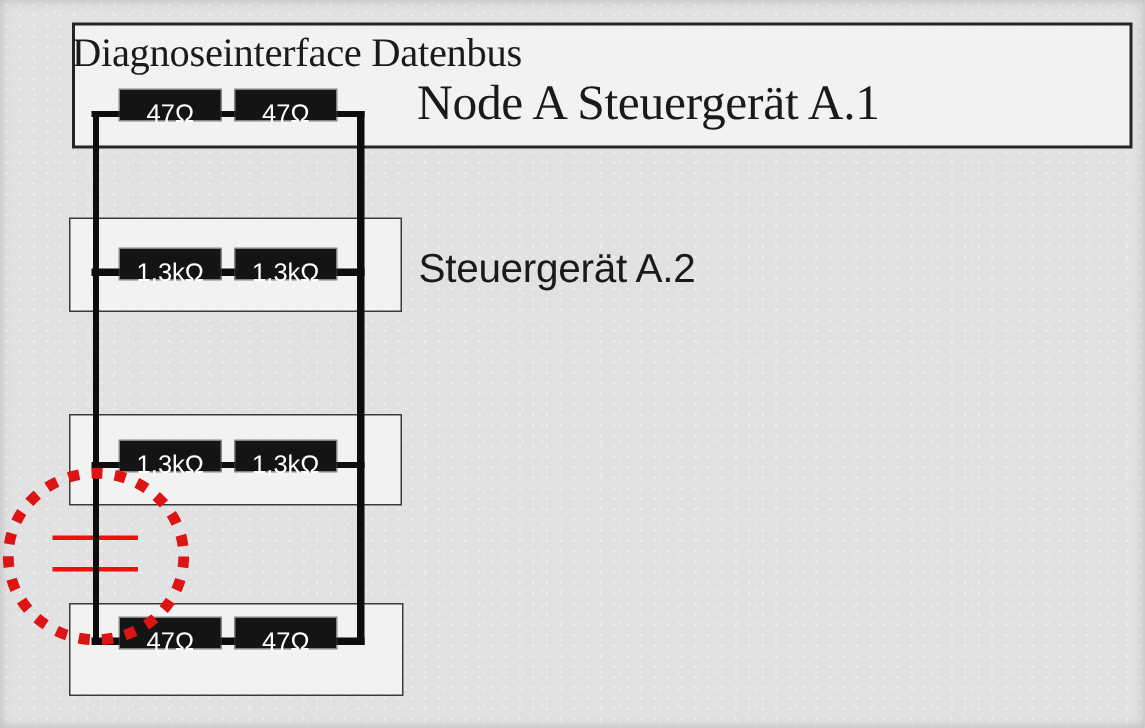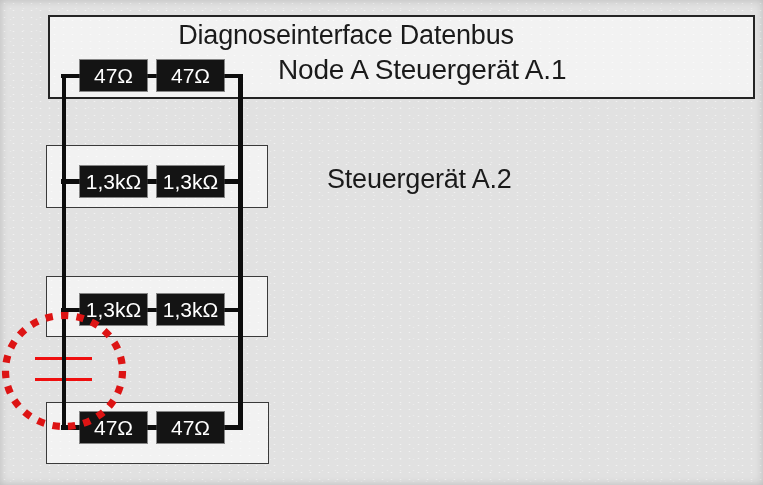--- a/index.html
+++ b/index.html
@@ -34,42 +34,42 @@
     border: 2px solid var(--box-border, #242424);
   }
   .node-box.small { border: 1.5px solid #3a3a3a; }
   #box-a2 { left: 46px; top: 145px; width: 222px; height: 63px; }
   #box-a3 { left: 46px; top: 276px; width: 222px; height: 61px; }
   #box-a4 { left: 46px; top: 402px; width: 223px; height: 62px; }
 
   .title-line1 {
     position: absolute;
     left: 48px; top: 20px; width: 596px;
-    text-align: center;
     font-size: 27px;
     line-height: 31px;
     letter-spacing: -0.2px;
     white-space: nowrap;
+    font-family: Liberation Serif, serif;
   }
   .title-line2 {
     position: absolute;
     left: 278px; top: 54px;
-    font-size: 28px;
+    font-size: 33px;
     line-height: 31px;
     letter-spacing: -0.2px;
     white-space: nowrap;
+    font-family: Liberation Serif, serif;
   }
   .node-label {
     position: absolute;
     left: 279px;
     font-size: 27px;
     line-height: 33px;
     letter-spacing: -0.2px;
     white-space: nowrap;
-    margin-left: 48px;
   }
   #label-a2 { top: 163px; }
   #label-a3 { top: 292px; }
   #label-a4 { top: 416px; }
 
   .wire-h {
     position: absolute;
     left: 61px; width: 182px; height: 4.5px;
     background: var(--wire, #0d0d0d);
   }
@@ -81,24 +81,24 @@
   .wire-v {
     position: absolute;
     top: 73.5px; width: 4.5px; height: 356px;
     background: var(--wire, #0d0d0d);
   }
   #wire-left  { left: 61.5px; }
   #wire-right { left: 238px; }
 
   .resistor {
     position: absolute;
-    width: 67px; height: 31px;
+    width: 67px; height: 20px;
     background: var(--resistor-bg, #141414);
     color: var(--resistor-text, #ffffff);
-    font-size: 21px;
+    font-size: 17px;
     line-height: 31px;
     text-align: center;
     white-space: nowrap;
     box-shadow: 0 0 0 1px rgba(60,60,60,.6);
   }
   .res-c1 { left: 80px; }
   .res-c2 { left: 157px; }
   .res-r1 { top: 60px; }
   .res-r2 { top: 165.5px; }
   .res-r3 { top: 294px; }

